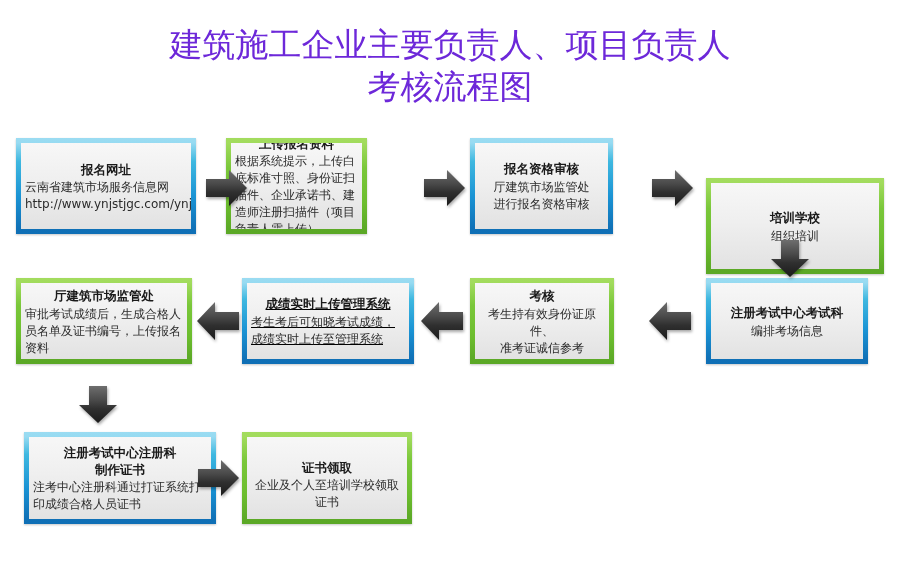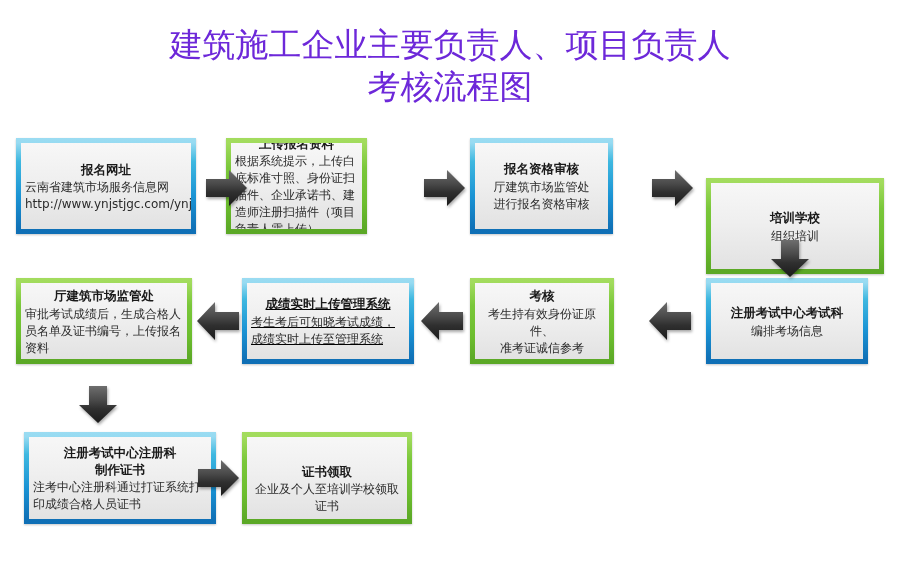--- a/index.html
+++ b/index.html
@@ -148,21 +148,21 @@
 
   <div class="node blue" style="left:24px;top:432px;width:192px;height:92px;">
     <div class="inner">
       <div class="hd">注册考试中心注册科
 制作证书</div>
       <div class="bd left">注考中心注册科通过打证系统打印成绩合格人员证书</div>
     </div>
   </div>
 
   <div class="node green" style="left:242px;top:432px;width:170px;height:92px;">
-    <div class="inner" style="justify-content:flex-end;padding-top:12px;">
+    <div class="inner" style="justify-content:center;padding-top:12px;">
       <div class="hd">证书领取</div>
       <div class="bd center">企业及个人至培训学校领取证书</div>
     </div>
   </div>
 
   <div class="arrow" style="left:206px;top:168px;">
     <svg width="42" height="40" viewBox="0 0 42 40">
       <defs>
         <linearGradient id="ag1" x1="0" y1="0" x2="0" y2="1">
           <stop offset="0%" stop-color="#6e6e6e"></stop>

